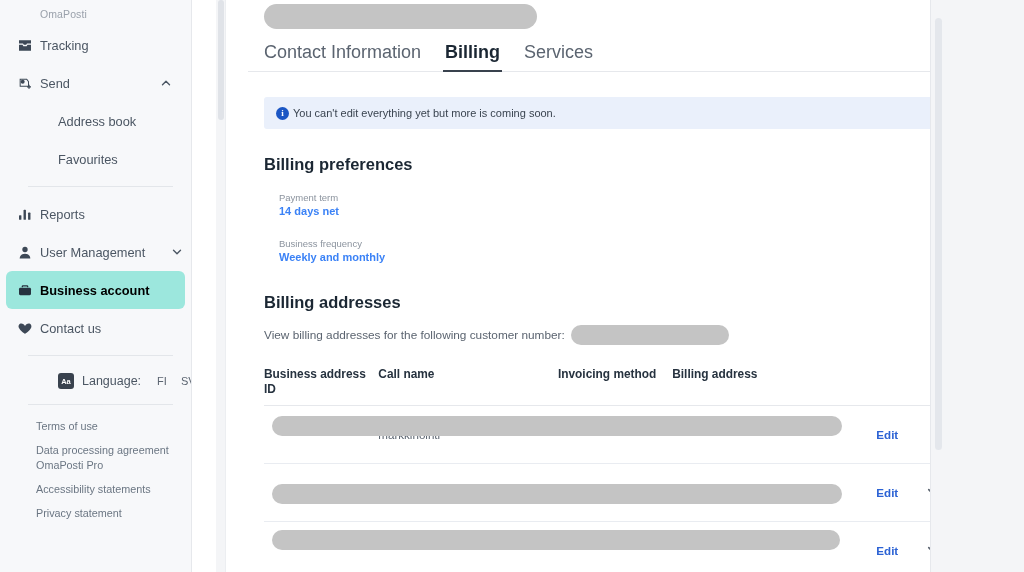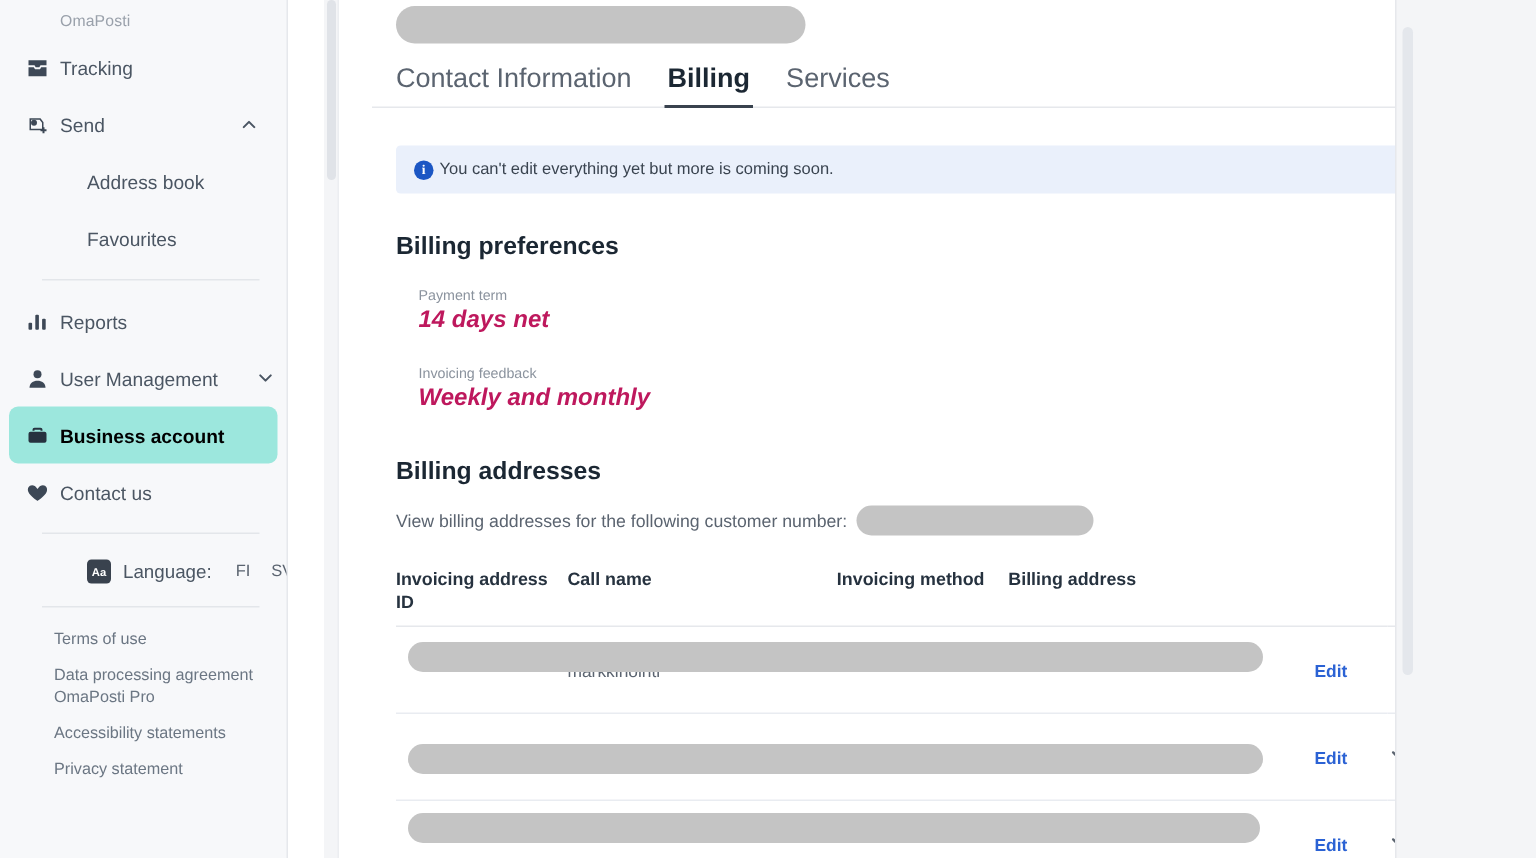--- a/index.html
+++ b/index.html
@@ -139,21 +139,21 @@
   }
   .banner-txt { font-size: 11px; color: #3a4450; margin-left: 4px; }
 
   .sec-title {
     font-size: 16.5px; font-weight: bold; color: #1b2733;
     margin: 26px 0 0 16px;
   }
   .field { margin: 18px 0 0 31px; }
   .field.f2 { margin-top: 21px; }
   .field-label { font-size: 9.5px; color: #8b939e; margin-bottom: 2px; }
-  .field-value { font-size: 16px; font-weight: bold; color: #be185d; font-style: italic; }
+  .field-value { font-size: 11px; font-weight: bold; color: #3b82f6; }
 
   .sec-title2 { margin-top: 30px; }
   .addr-note {
     display: flex; align-items: center;
     margin: 13px 0 0 16px; font-size: 11.8px; color: #5b6470;
   }
 
   table.addr { width: 694px; margin: 22px 0 0 16px; border-collapse: collapse; }
   table.addr th {
     text-align: left; font-size: 11.9px; font-weight: bold; color: #26323f;
@@ -353,35 +353,35 @@
       </div>
 
       <h2 class="sec-title">Billing preferences</h2>
 
       <div class="field">
         <div class="field-label">Payment term</div>
         <div class="field-value">14 days net</div>
       </div>
 
       <div class="field f2">
-        <div class="field-label">Invoicing feedback</div>
+        <div class="field-label">Business frequency</div>
         <div class="field-value">Weekly and monthly</div>
       </div>
 
       <h2 class="sec-title sec-title2">Billing addresses</h2>
 
       <div class="addr-note">
         <span>View billing addresses for the following customer number:</span>
         <span class="redact redact-cust"></span>
       </div>
 
       <table class="addr">
         <thead>
           <tr>
-            <th class="col-id">Invoicing address ID</th>
+            <th class="col-id">Business address ID</th>
             <th class="col-call">Call name</th>
             <th class="col-method">Invoicing method</th>
             <th class="col-addr">Billing address</th>
             <th class="col-edit"></th>
             <th class="col-chev"></th>
           </tr>
         </thead>
         <tbody>
 
           <tr>

